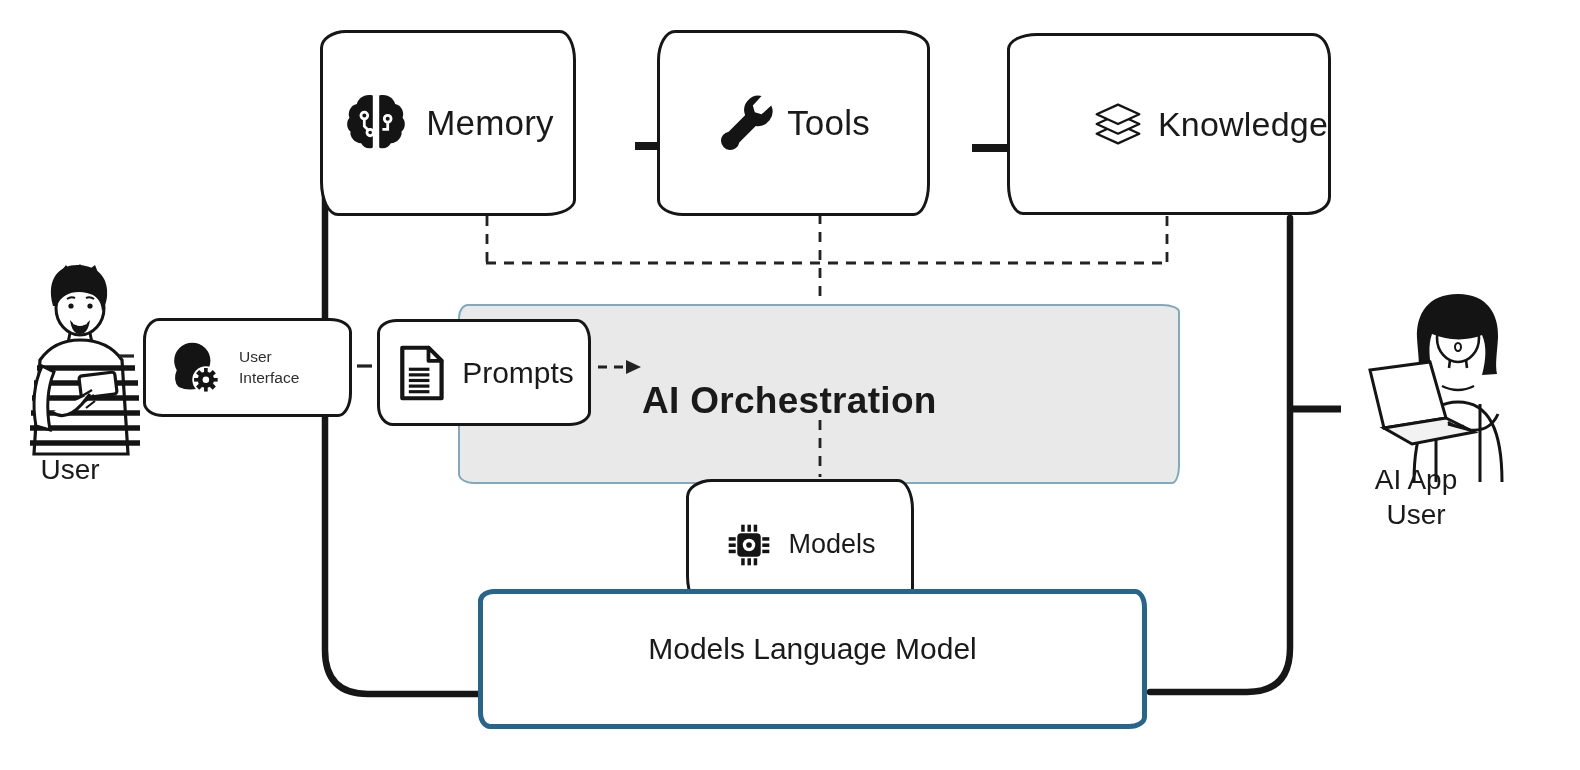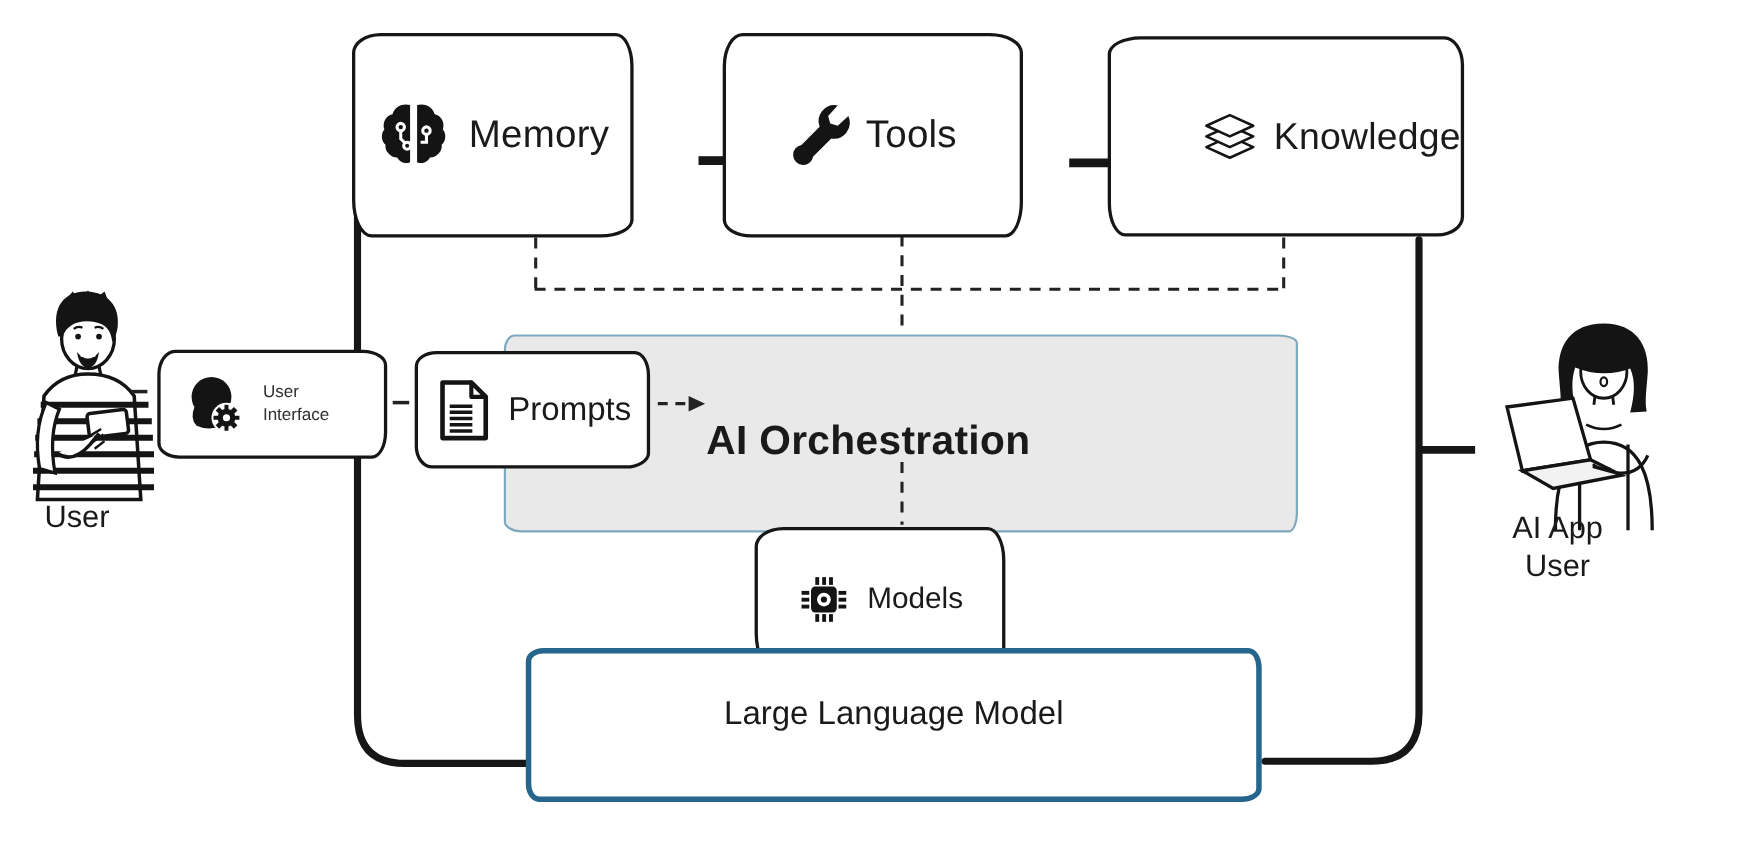--- a/index.html
+++ b/index.html
@@ -166,21 +166,21 @@
             <rect x="49" y="38" width="9" height="4.5"></rect>
         </g>
         <circle cx="32" cy="32" r="8" fill="#fff"></circle>
         <circle cx="32" cy="32" r="3.6" fill="#141414"></circle>
       </svg>
       <span style="font-size:27px;font-weight:400;">Models</span>
     </div>
   </div>
 
   <div class="box" id="llm-box" style="left: 478px; top: 589px; width: 669px; height: 140px; align-items: flex-start; border-color: rgb(38, 101, 140);">
-    <span style="margin-top:38px;">Large Language Model</span>
+    <span style="margin-top:38px;">Models Language Model</span>
   </div>
 
   <div class="actor" style="left:12px;top:262px;">
     <svg width="148" height="196" viewBox="0 0 148 196">
       <ellipse cx="68" cy="46" rx="24" ry="27" fill="#fff" stroke="#141414" stroke-width="3"></ellipse>
       <path d="M41 44 C33 14 50 2 67 3 c19 1 30 13 28 32 c-1 7-3 11-5 14 c-1-11-6-16-15-18 c-13-3-26 1-30 13 z" fill="#141414"></path>
       <path d="M47 12 l7-9 6 8 8-9 6 8 9-7 4 10" fill="#141414"></path>
       <circle cx="59" cy="44" r="2.6" fill="#141414"></circle>
       <circle cx="78" cy="44" r="2.6" fill="#141414"></circle>
       <path d="M55 37 q4-3 8-1 M74 36 q4-2 8 1" stroke="#141414" stroke-width="2" fill="none"></path>

